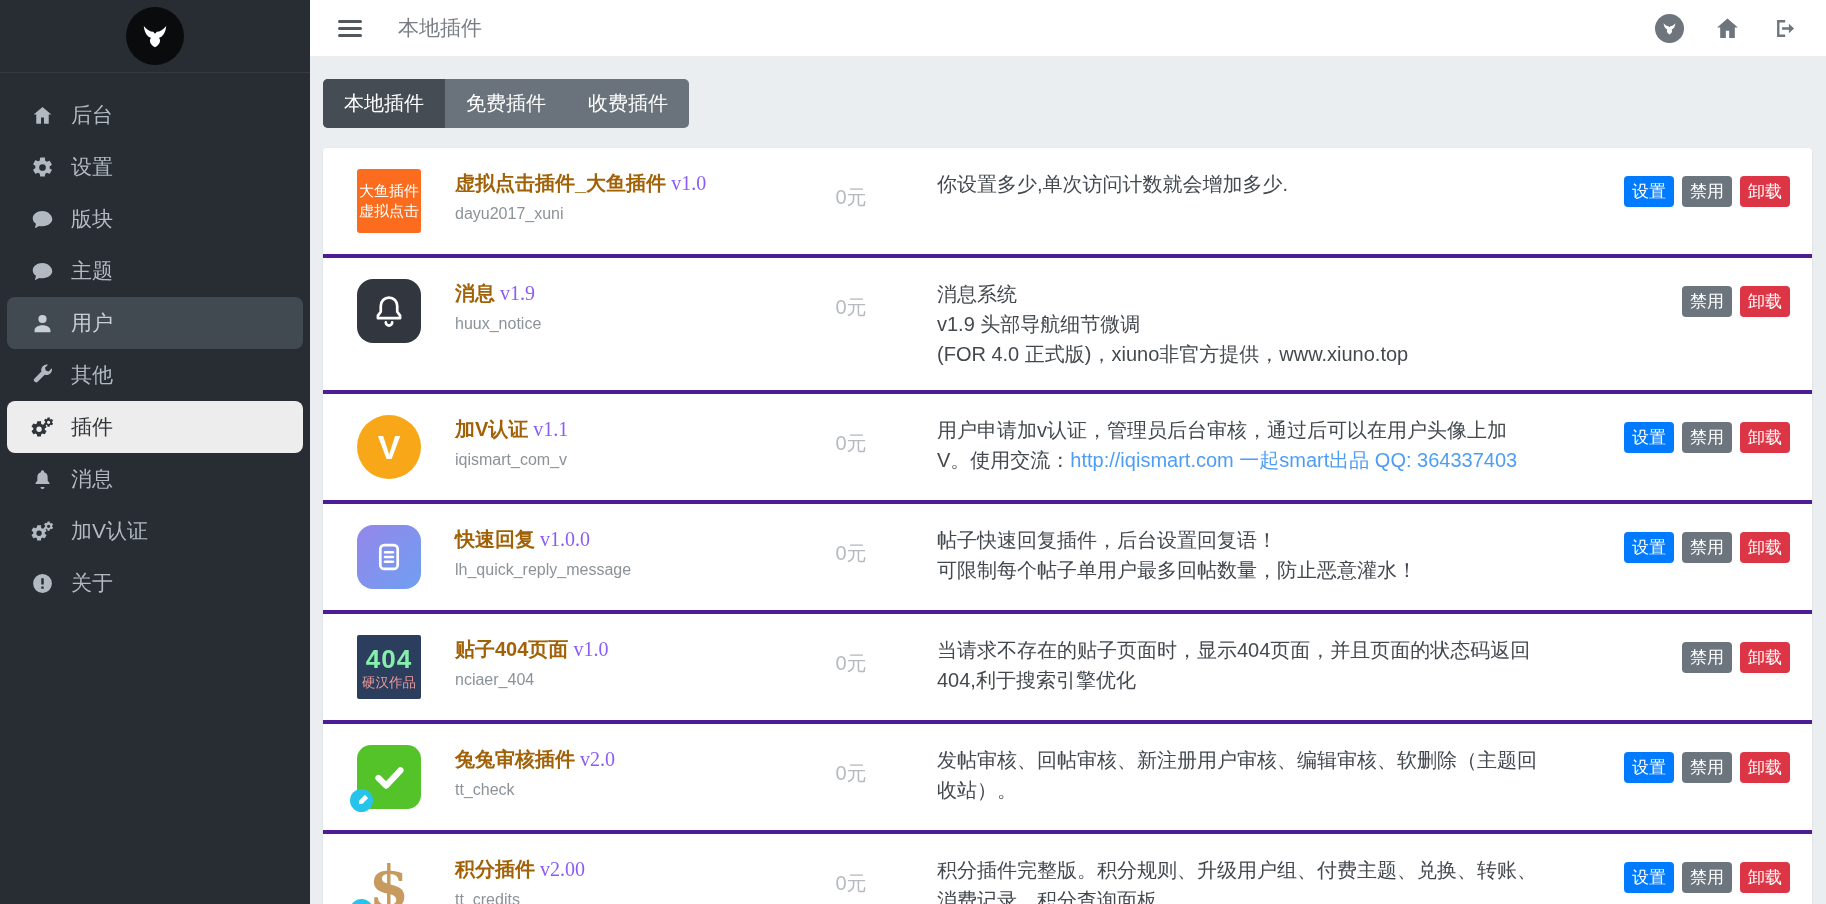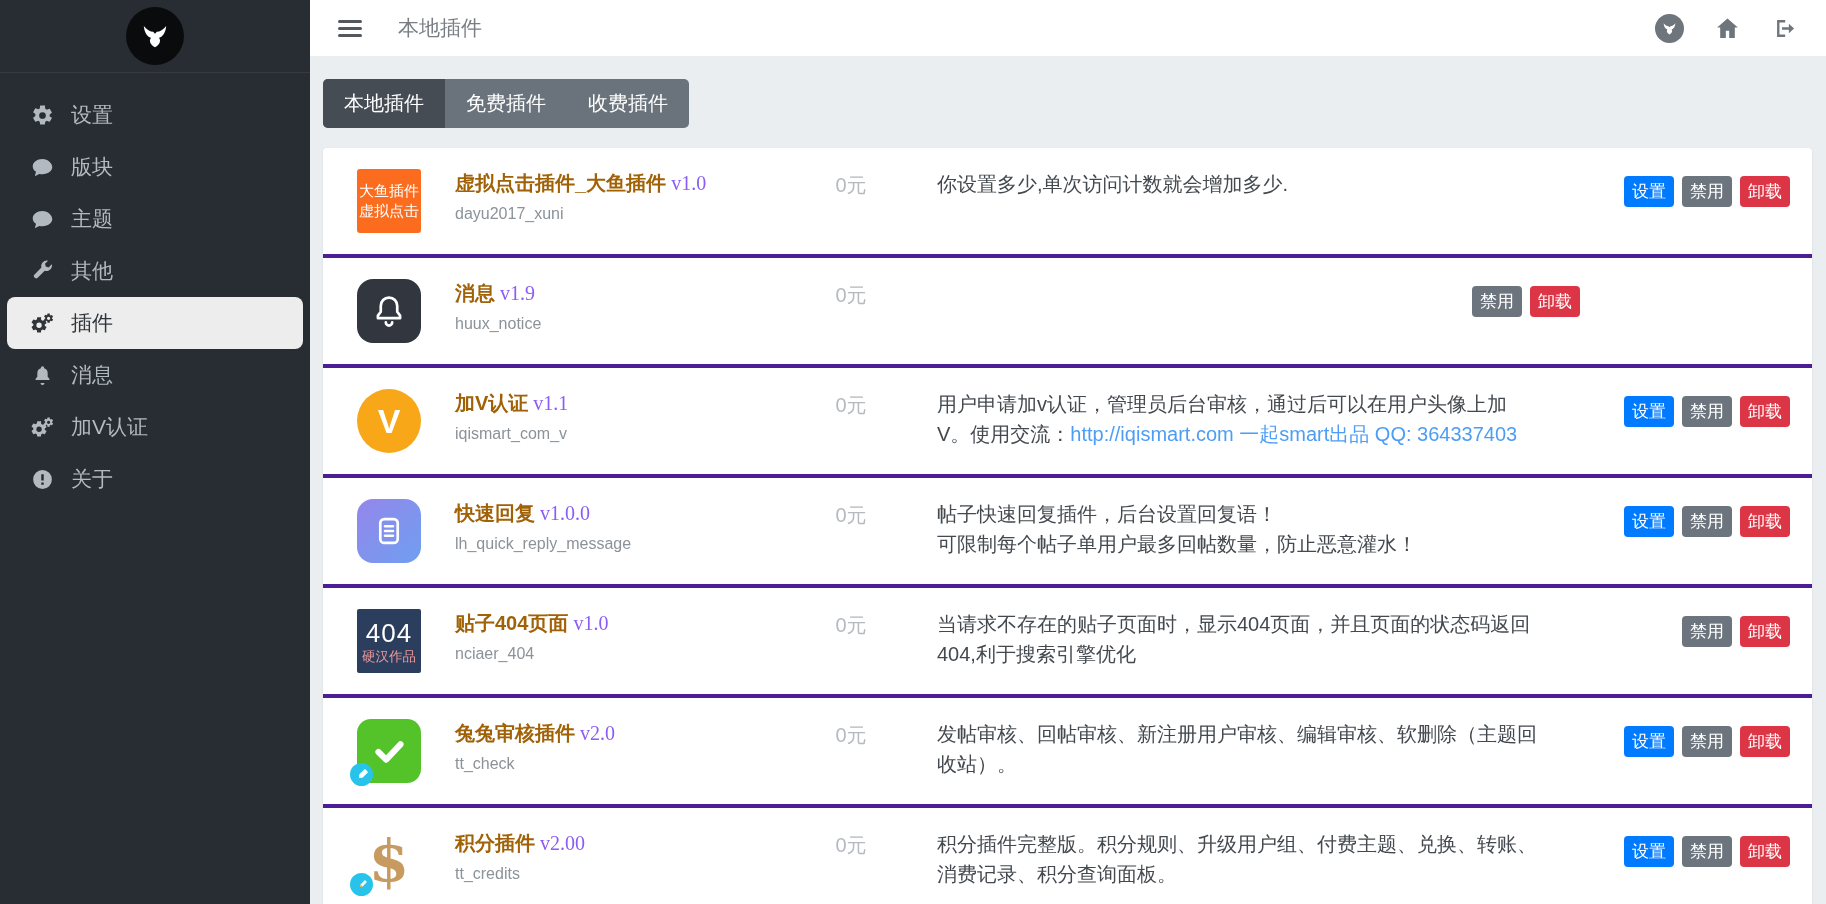--- a/index.html
+++ b/index.html
@@ -49,36 +49,36 @@
   .prow:first-child { border-top:none; }
   .tile { width:64px; height:64px; position:relative; display:flex;
           flex-direction:column; align-items:center; justify-content:center; }
   .tile-text { border-radius:3px; color:#fff; font-size:15px; line-height:20px; white-space:nowrap; }
   .tile-bell { border-radius:16px; }
   .tile-bell svg, .tile-doc svg { width:38px; height:38px; stroke:#fff; fill:none;
           stroke-width:1.7; stroke-linecap:round; stroke-linejoin:round; }
   .tile-letter { border-radius:50%; color:#fff; font-size:34px; font-weight:bold; }
   .tile-doc { border-radius:16px; }
   .tile-404 { border-radius:2px; }
-  .t404-big { color:#ffffff; font-size:26px; letter-spacing:1px; line-height:30px; }
+  .t404-big { color:#86efac; font-size:26px; letter-spacing:1px; line-height:30px;font-weight:bold; }
   .t404-sub { color:#ef9a9a; font-size:13.5px; line-height:17px; white-space:nowrap; }
   .tile-check { border-radius:14px; }
   .tile-check svg { width:46px; height:46px; stroke:#fff; fill:none; stroke-width:3.2;
           stroke-linecap:round; stroke-linejoin:round; }
   .tile-dollar { font-family:"DejaVu Serif", "Liberation Serif", serif;
           font-size:58px; font-weight:bold; line-height:1; }
   .badge { position:absolute; left:-7px; bottom:-3px; width:23px; height:23px;
            border-radius:50%; background:#27c3ea; display:flex; align-items:center;
            justify-content:center; }
   .badge svg { width:14px; height:14px; }
   .p-head { line-height:26px; margin-top:1px; }
   .p-name { color:#a16207; font-size:20px; font-weight:bold; cursor:pointer; }
   .p-ver  { color:#8b5cf6; font-size:20px; margin-left:5px;font-family:Liberation Serif, serif; }
   .p-id   { color:#8b9298; font-size:16px; margin-top:7px; }
-  .p-price { color:#b4bac0; font-size:20px; text-align:center; margin-top:3px; }
+  .p-price { color:#b4bac0; font-size:20px; text-align:center; margin-top:15px; }
   .p-desc  { font-size:20px; color:#43494f; line-height:30px; }
   .desc-link { color:#4d9df6; cursor:pointer; }
   .p-actions { display:flex; gap:8px; justify-content:flex-end; margin-top:7px; }
   .btn { font-family:inherit; font-size:17px; line-height:1; padding:7px 8px;
          border:none; border-radius:4px; color:#fff; cursor:pointer; white-space:nowrap; }
   .btn-primary   { background:#007bff; }
   .btn-secondary { background:#6c757d;text-align:right; }
   .btn-danger    { background:#dc3545; }
 </style>
 </head>
@@ -89,40 +89,56 @@
     <div class="logo-circle">
         <svg viewBox="0 0 32 26">
           <path d="M6 4c2.8 3.4 5.6 5 8.4 5.2L16 11l1.6-1.8C20.4 9 23.2 7.4 26 4c-.6 5.8-3 9.4-6.4 10.6 1.8 2.6 1 6-3.6 8.4-4.6-2.4-5.4-5.8-3.6-8.4C9 13.4 6.6 9.8 6 4z"></path>
         </svg>
       </div>
   </div>
   <nav class="nav">
       <div class="nav-item">
         <span class="nav-ic">
           <svg viewBox="0 0 24 24">
+            <path d="M12 3 2.8 11h2.7v9.5h5V14h3v6.5h5V11h2.7z"></path>
+          </svg>
+        </span>
+        <span>后台</span>
+      </div>
+      <div class="nav-item">
+        <span class="nav-ic">
+          <svg viewBox="0 0 24 24">
             <path d="M19.43 12.98c.04-.32.07-.64.07-.98s-.03-.66-.07-.98l2.11-1.65a.5.5 0 0 0 .12-.64l-2-3.46a.5.5 0 0 0-.61-.22l-2.49 1a7.3 7.3 0 0 0-1.69-.98l-.38-2.65A.49.49 0 0 0 14 1.5h-4a.49.49 0 0 0-.49.42l-.38 2.65c-.61.25-1.17.59-1.69.98l-2.49-1a.5.5 0 0 0-.61.22l-2 3.46a.5.5 0 0 0 .12.64l2.11 1.65c-.04.32-.07.65-.07.98s.03.66.07.98l-2.11 1.65a.5.5 0 0 0-.12.64l2 3.46c.12.22.39.3.61.22l2.49-1c.52.39 1.08.73 1.69.98l.38 2.65c.04.24.24.42.49.42h4c.25 0 .45-.18.49-.42l.38-2.65a7.3 7.3 0 0 0 1.69-.98l2.49 1c.22.08.49 0 .61-.22l2-3.46a.5.5 0 0 0-.12-.64zM12 15.5a3.5 3.5 0 1 1 0-7 3.5 3.5 0 0 1 0 7z"></path>
           </svg>
         </span>
         <span>设置</span>
       </div>
       <div class="nav-item">
         <span class="nav-ic">
           <svg viewBox="0 0 24 24">
             <path d="M12 3C6.2 3 1.8 6.4 1.8 10.6c0 2.4 1.3 4.5 3.4 5.9L4 21l4.6-2.3c1 .2 2.2.4 3.4.4 5.8 0 10.2-3.4 10.2-7.5S17.8 3 12 3z"></path>
           </svg>
         </span>
         <span>版块</span>
       </div>
       <div class="nav-item">
         <span class="nav-ic">
           <svg viewBox="0 0 24 24">
             <path d="M12 3C6.2 3 1.8 6.4 1.8 10.6c0 2.4 1.3 4.5 3.4 5.9L4 21l4.6-2.3c1 .2 2.2.4 3.4.4 5.8 0 10.2-3.4 10.2-7.5S17.8 3 12 3z"></path>
           </svg>
         </span>
         <span>主题</span>
+      </div>
+      <div class="nav-item hover">
+        <span class="nav-ic">
+          <svg viewBox="0 0 24 24">
+            <path d="M12 11.6a4.3 4.3 0 1 0 0-8.6 4.3 4.3 0 0 0 0 8.6zm0 2.2c-4.6 0-8.3 2.4-8.3 5.3V21h16.6v-1.9c0-2.9-3.7-5.3-8.3-5.3z"></path>
+          </svg>
+        </span>
+        <span>用户</span>
       </div>
       <div class="nav-item">
         <span class="nav-ic">
           <svg viewBox="0 0 24 24">
             <path d="M21.9 5.1a5.7 5.7 0 0 1-7.6 6L7 18.4a2.36 2.36 0 1 1-3.3-3.4l7.2-7.2a5.7 5.7 0 0 1 6.9-7.1L14.6 3.9l.8 3 3 .8 3.2-3.2c.2.5.3 1 .3 1.6z"></path>
           </svg>
         </span>
         <span>其他</span>
       </div>
       <div class="nav-item active">
@@ -234,20 +250,25 @@
             <svg viewBox="0 0 24 24">
               <path d="M12 3.5c-3 0-5.2 2.3-5.2 5.3v3.7L5 14.9v1.6h14v-1.6l-1.8-2.4V8.8c0-3-2.2-5.3-5.2-5.3z"></path>
               <path d="M10 19.2a2 2 0 0 0 4 0"></path>
             </svg>
           </div>
           <div>
        <div class="p-head"><span class="p-name">消息</span><span class="p-ver">v1.9</span></div>
        <div class="p-id">huux_notice</div>
      </div>
           <div class="p-price">0元</div>
+          <div class="p-desc">
+            <div>消息系统</div>
+            <div>v1.9 头部导航细节微调</div>
+            <div>(FOR 4.0 正式版)，xiuno非官方提供，www.xiuno.top</div>
+          </div>
           <div class="p-actions">
             <button class="btn btn-secondary">禁用</button>
             <button class="btn btn-danger">卸载</button>
           </div>
         </div>
         <div class="prow">
           <div class="tile tile-letter" style="background:#f7a717">
             <span>V</span>
           </div>
           <div>

